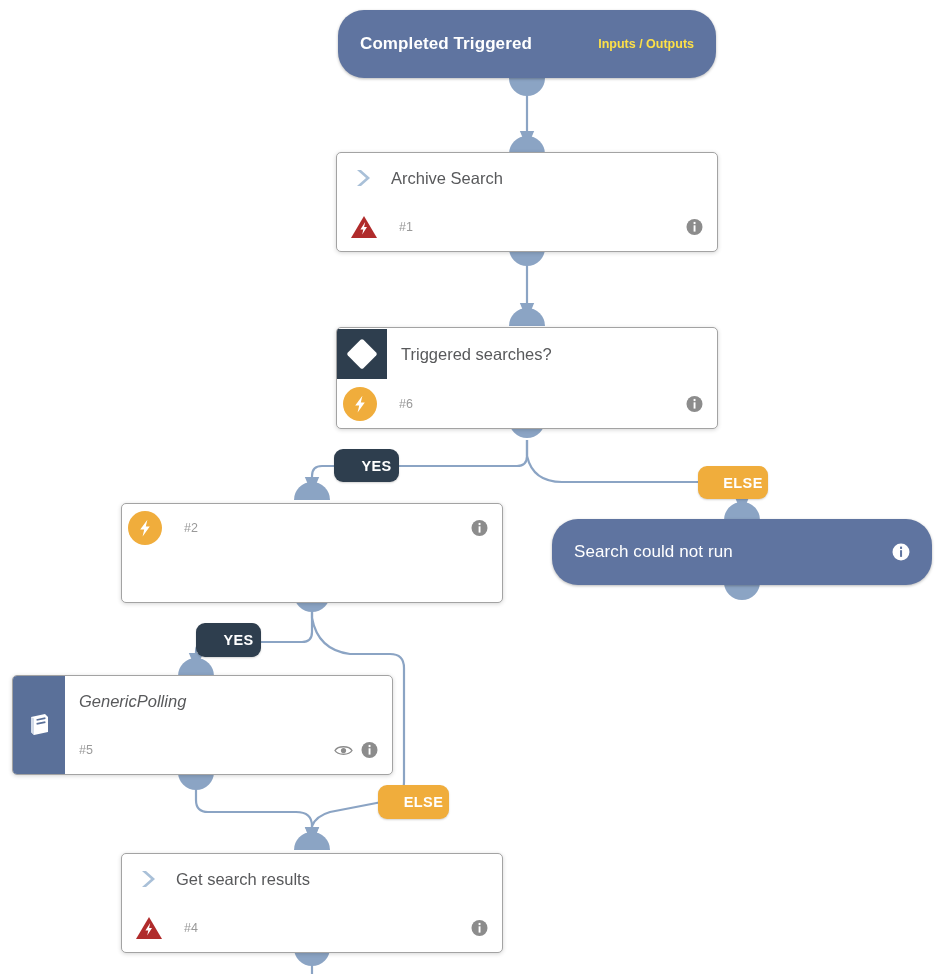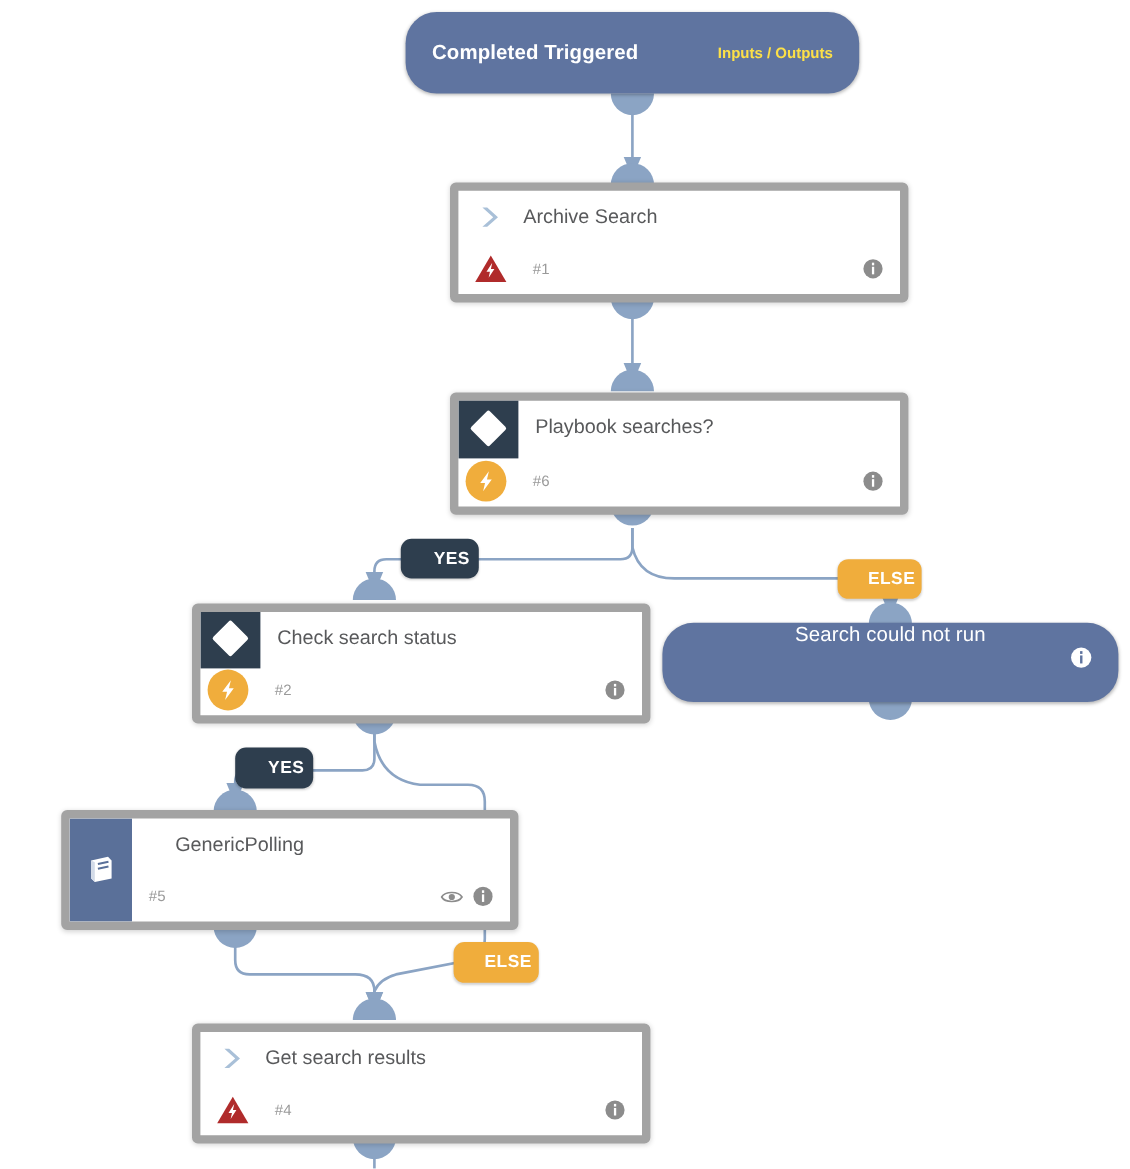--- a/index.html
+++ b/index.html
@@ -48,27 +48,26 @@
     color: #fde047;
     font-size: 12.5px;
     font-weight: bold;
     white-space: nowrap;
   }
 
   
   .card {
     position: absolute;
     background: #ffffff;
-    border: 7px solid #a3a3a3;
+    border: 1px solid #a3a3a3;
     border-radius: 5px;
     box-shadow: 0 1px 4px rgba(0,0,0,0.17);
     box-sizing: border-box;
     overflow: hidden;
     z-index: 5;
-    margin-left: 39px;
   }
   .card-top {
     position: relative;
     height: 52%;
     display: flex;
     align-items: center;
   }
   .card-bottom {
     position: relative;
     height: 48%;
@@ -259,21 +258,21 @@
         </span>
       </div>
     </div>
   </div>
 
   <div class="card" style="left:336px; top:327px; width:382px; height:102px;">
     <div class="card-top">
       <div class="hdr-square">
         <div class="diamond"></div>
       </div>
-      <span class="card-title" style="margin-left:14px;">Playbook searches?</span>
+      <span class="card-title" style="margin-left:14px;">Triggered searches?</span>
     </div>
     <div class="card-bottom">
       <div class="bolt-circle">
         <svg width="20" height="20" viewBox="0 0 20 20">
           <path d="M12.4,1.8 L5.2,11.4 L9.2,11.4 L7.6,18.4 L14.8,8.6 L10.8,8.6 z" fill="#ffffff"></path>
         </svg>
       </div>
       <span class="card-num" style="margin-left:62px;">#6</span>
       <div class="card-icons">
         <span>
@@ -284,38 +283,32 @@
           </svg>
         </span>
       </div>
     </div>
   </div>
 
   <div class="badge badge-yes" style="left:334px; top:449px; width:45px; height:33px;">YES</div>
 
   <div class="badge badge-else" style="left:670px; top:466px; width:50px; height:33px;">ELSE</div>
 
-  <div class="pill" style="left:552px; top:519px; width:380px; height:66px;flex-direction:column;">
+  <div class="pill" style="left:552px; top:519px; width:380px; height:66px;">
     <span class="pill-title" style="font-weight:normal;">Search could not run</span>
     <span class="pill-right" style="display:flex;align-items:center;">
       <svg class="info-ico" width="18" height="18" viewBox="0 0 17 17">
         <circle cx="8.5" cy="8.5" r="8" fill="#ffffff"></circle>
         <rect x="7.6" y="6.8" width="1.9" height="6.3" fill="#5f74a0"></rect>
         <rect x="7.6" y="3.4" width="1.9" height="2.2" fill="#5f74a0"></rect>
       </svg>
     </span>
   </div>
 
   <div class="card" style="left:121px; top:503px; width:382px; height:100px;">
-    <div class="card-top">
-      <div class="hdr-square">
-        <div class="diamond"></div>
-      </div>
-      <span class="card-title" style="margin-left:14px;">Check search status</span>
-    </div>
     <div class="card-bottom">
       <div class="bolt-circle">
         <svg width="20" height="20" viewBox="0 0 20 20">
           <path d="M12.4,1.8 L5.2,11.4 L9.2,11.4 L7.6,18.4 L14.8,8.6 L10.8,8.6 z" fill="#ffffff"></path>
         </svg>
       </div>
       <span class="card-num" style="margin-left:62px;">#2</span>
       <div class="card-icons">
         <span>
           <svg class="info-ico" width="17" height="17" viewBox="0 0 17 17">
@@ -332,21 +325,21 @@
 
   <div class="card" style="left:12px; top:675px; width:381px; height:100px;">
     <div class="side-rail">
       <svg width="28" height="28" viewBox="0 0 28 28">
         <path d="M6,6 L20,3 L23,6 L23,21 L9,24 L6,21 z" fill="#ffffff"></path>
         <path d="M9,7.5 L9,24 L6,21 L6,6 z" fill="#d3dbe8"></path>
         <rect x="11.4" y="8.2" width="9" height="1.7" fill="#5a7099" transform="rotate(-12 11.4 8.2)"></rect>
         <rect x="11.4" y="12.1" width="9" height="1.7" fill="#5a7099" transform="rotate(-12 11.4 12.1)"></rect>
       </svg>
     </div>
-    <div class="card-top" style="padding-left:88px;">
+    <div class="card-top" style="padding-left:66px;font-style:italic;">
       <span class="card-title">GenericPolling</span>
     </div>
     <div class="card-bottom" style="padding-left:66px;">
       <span class="card-num">#5</span>
       <div class="card-icons">
         <span>
           <svg class="eye-ico" width="19" height="14" viewBox="0 0 19 14">
             <path d="M1,7 C4,2 15,2 18,7 C15,12 4,12 1,7 z" fill="none" stroke="#8c8c8c" stroke-width="1.4"></path>
             <circle cx="9.5" cy="7" r="2.6" fill="#8c8c8c"></circle>
           </svg>

